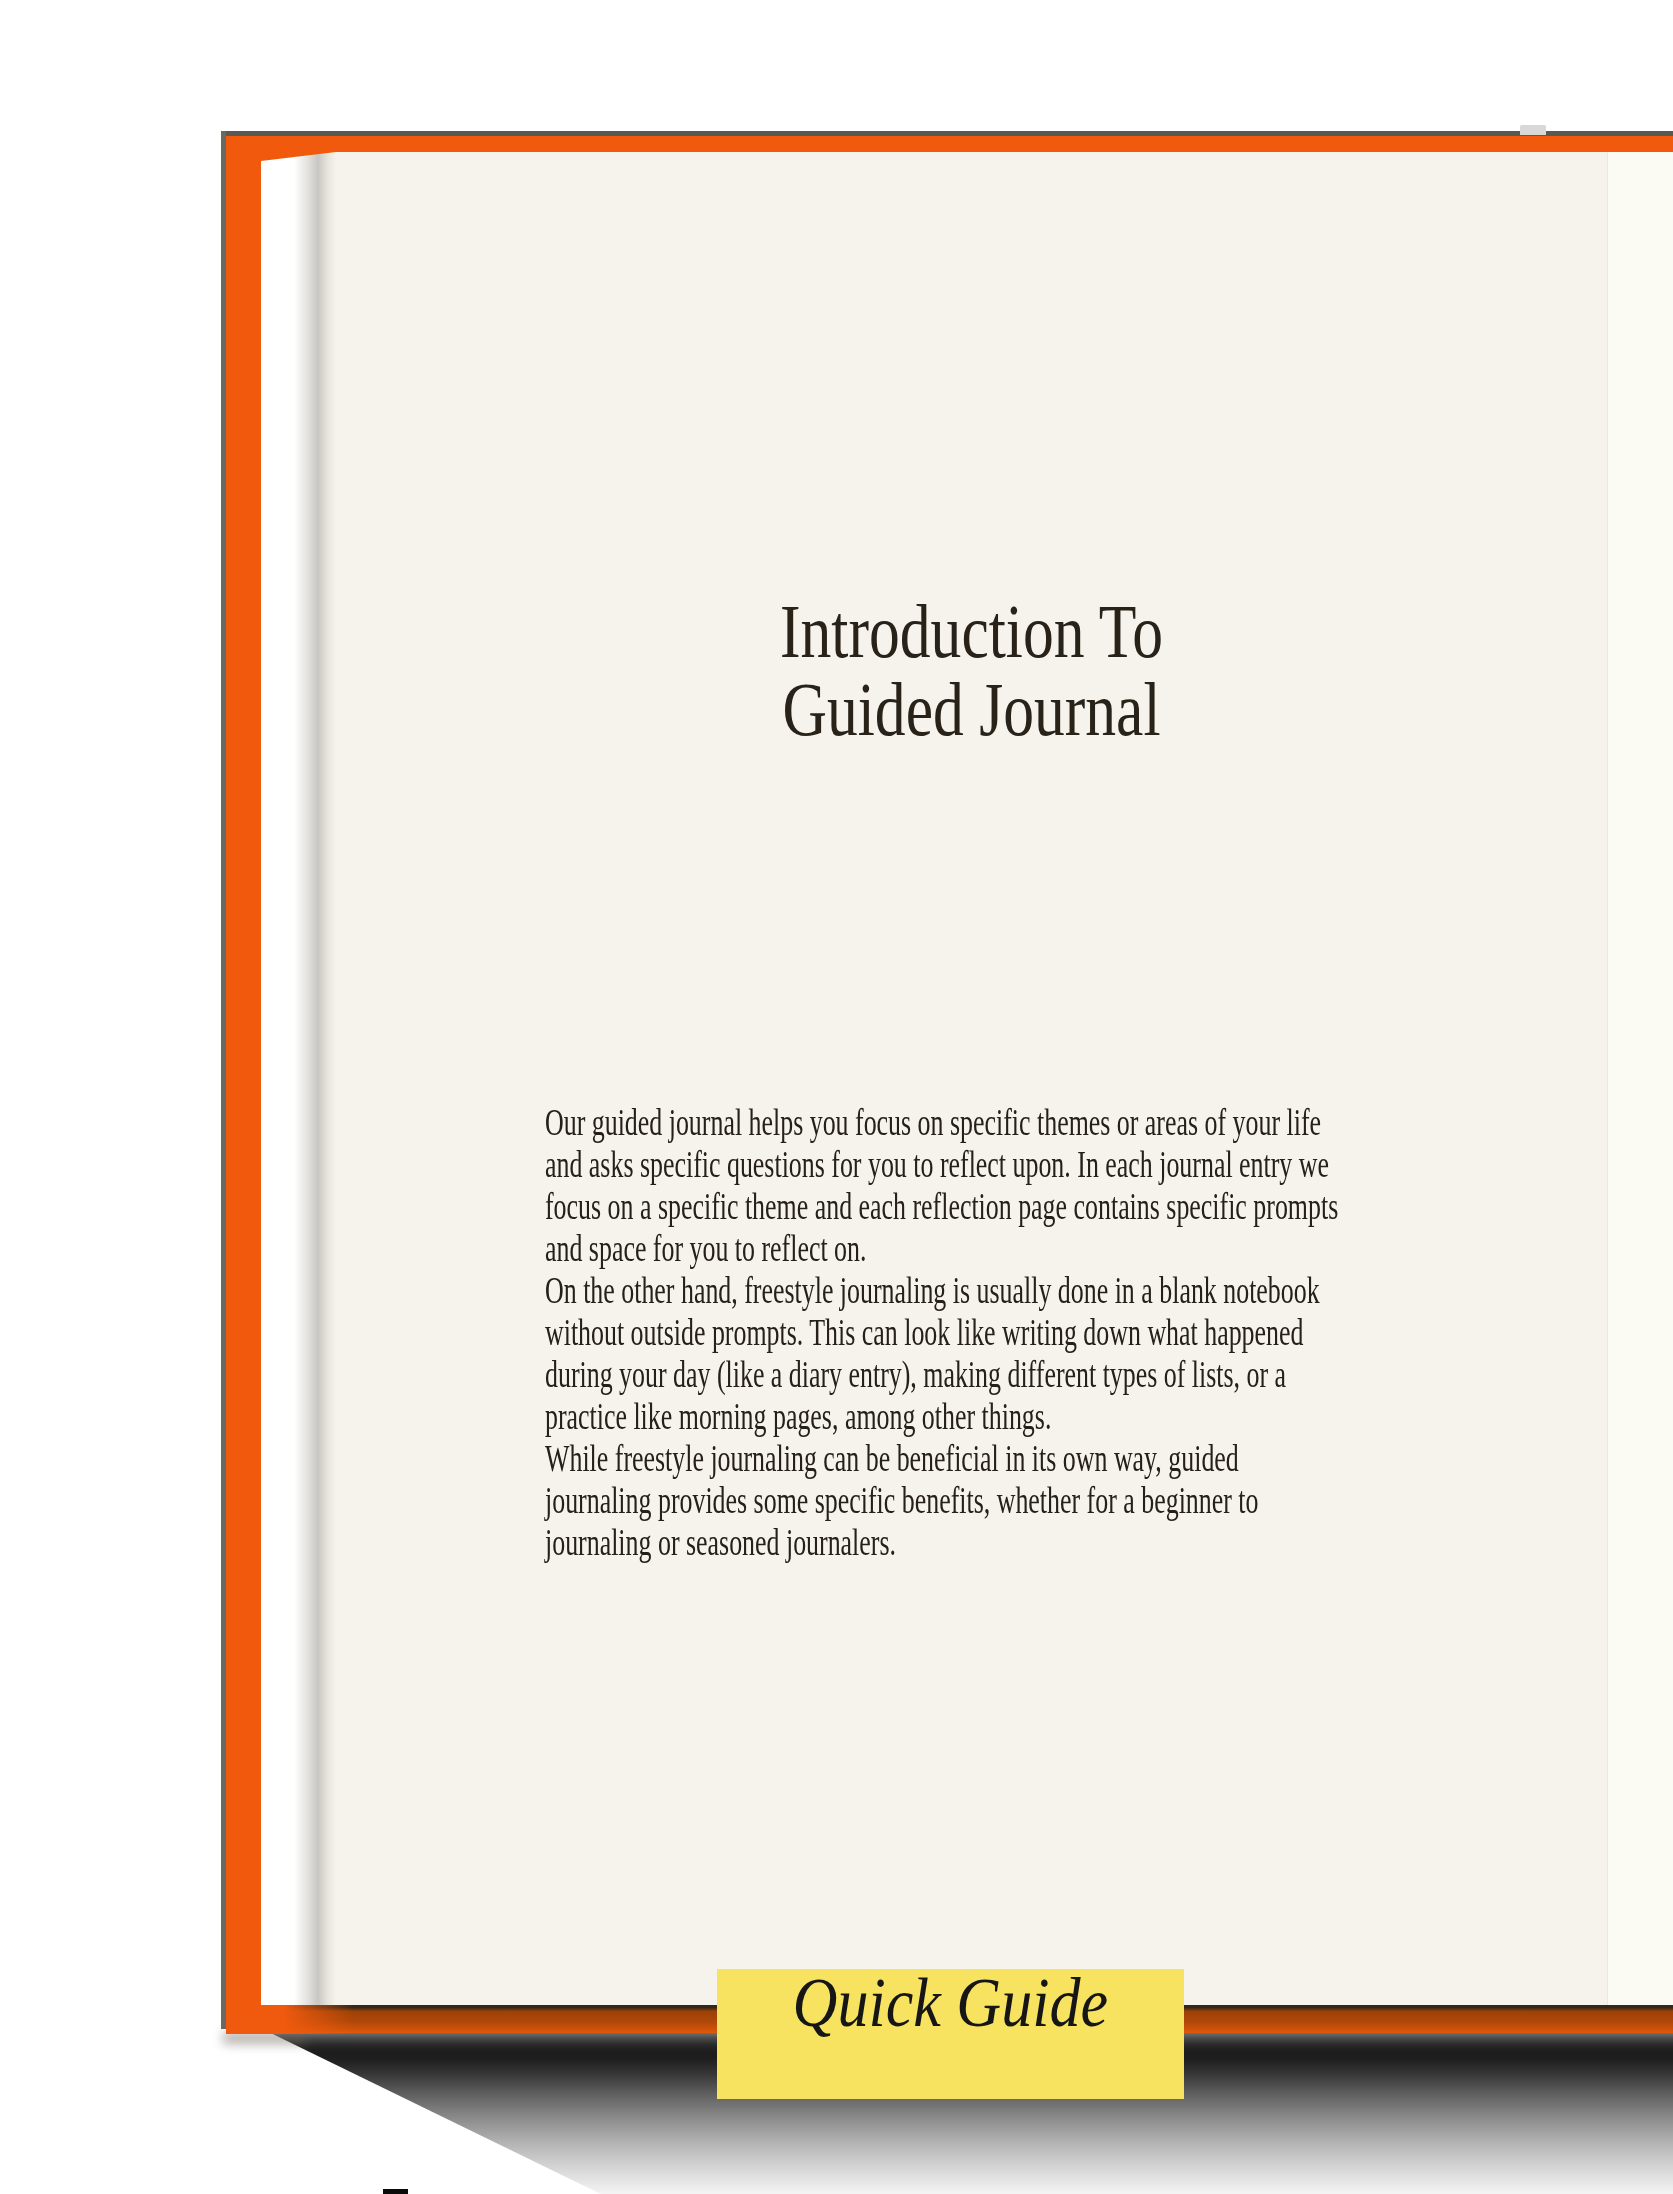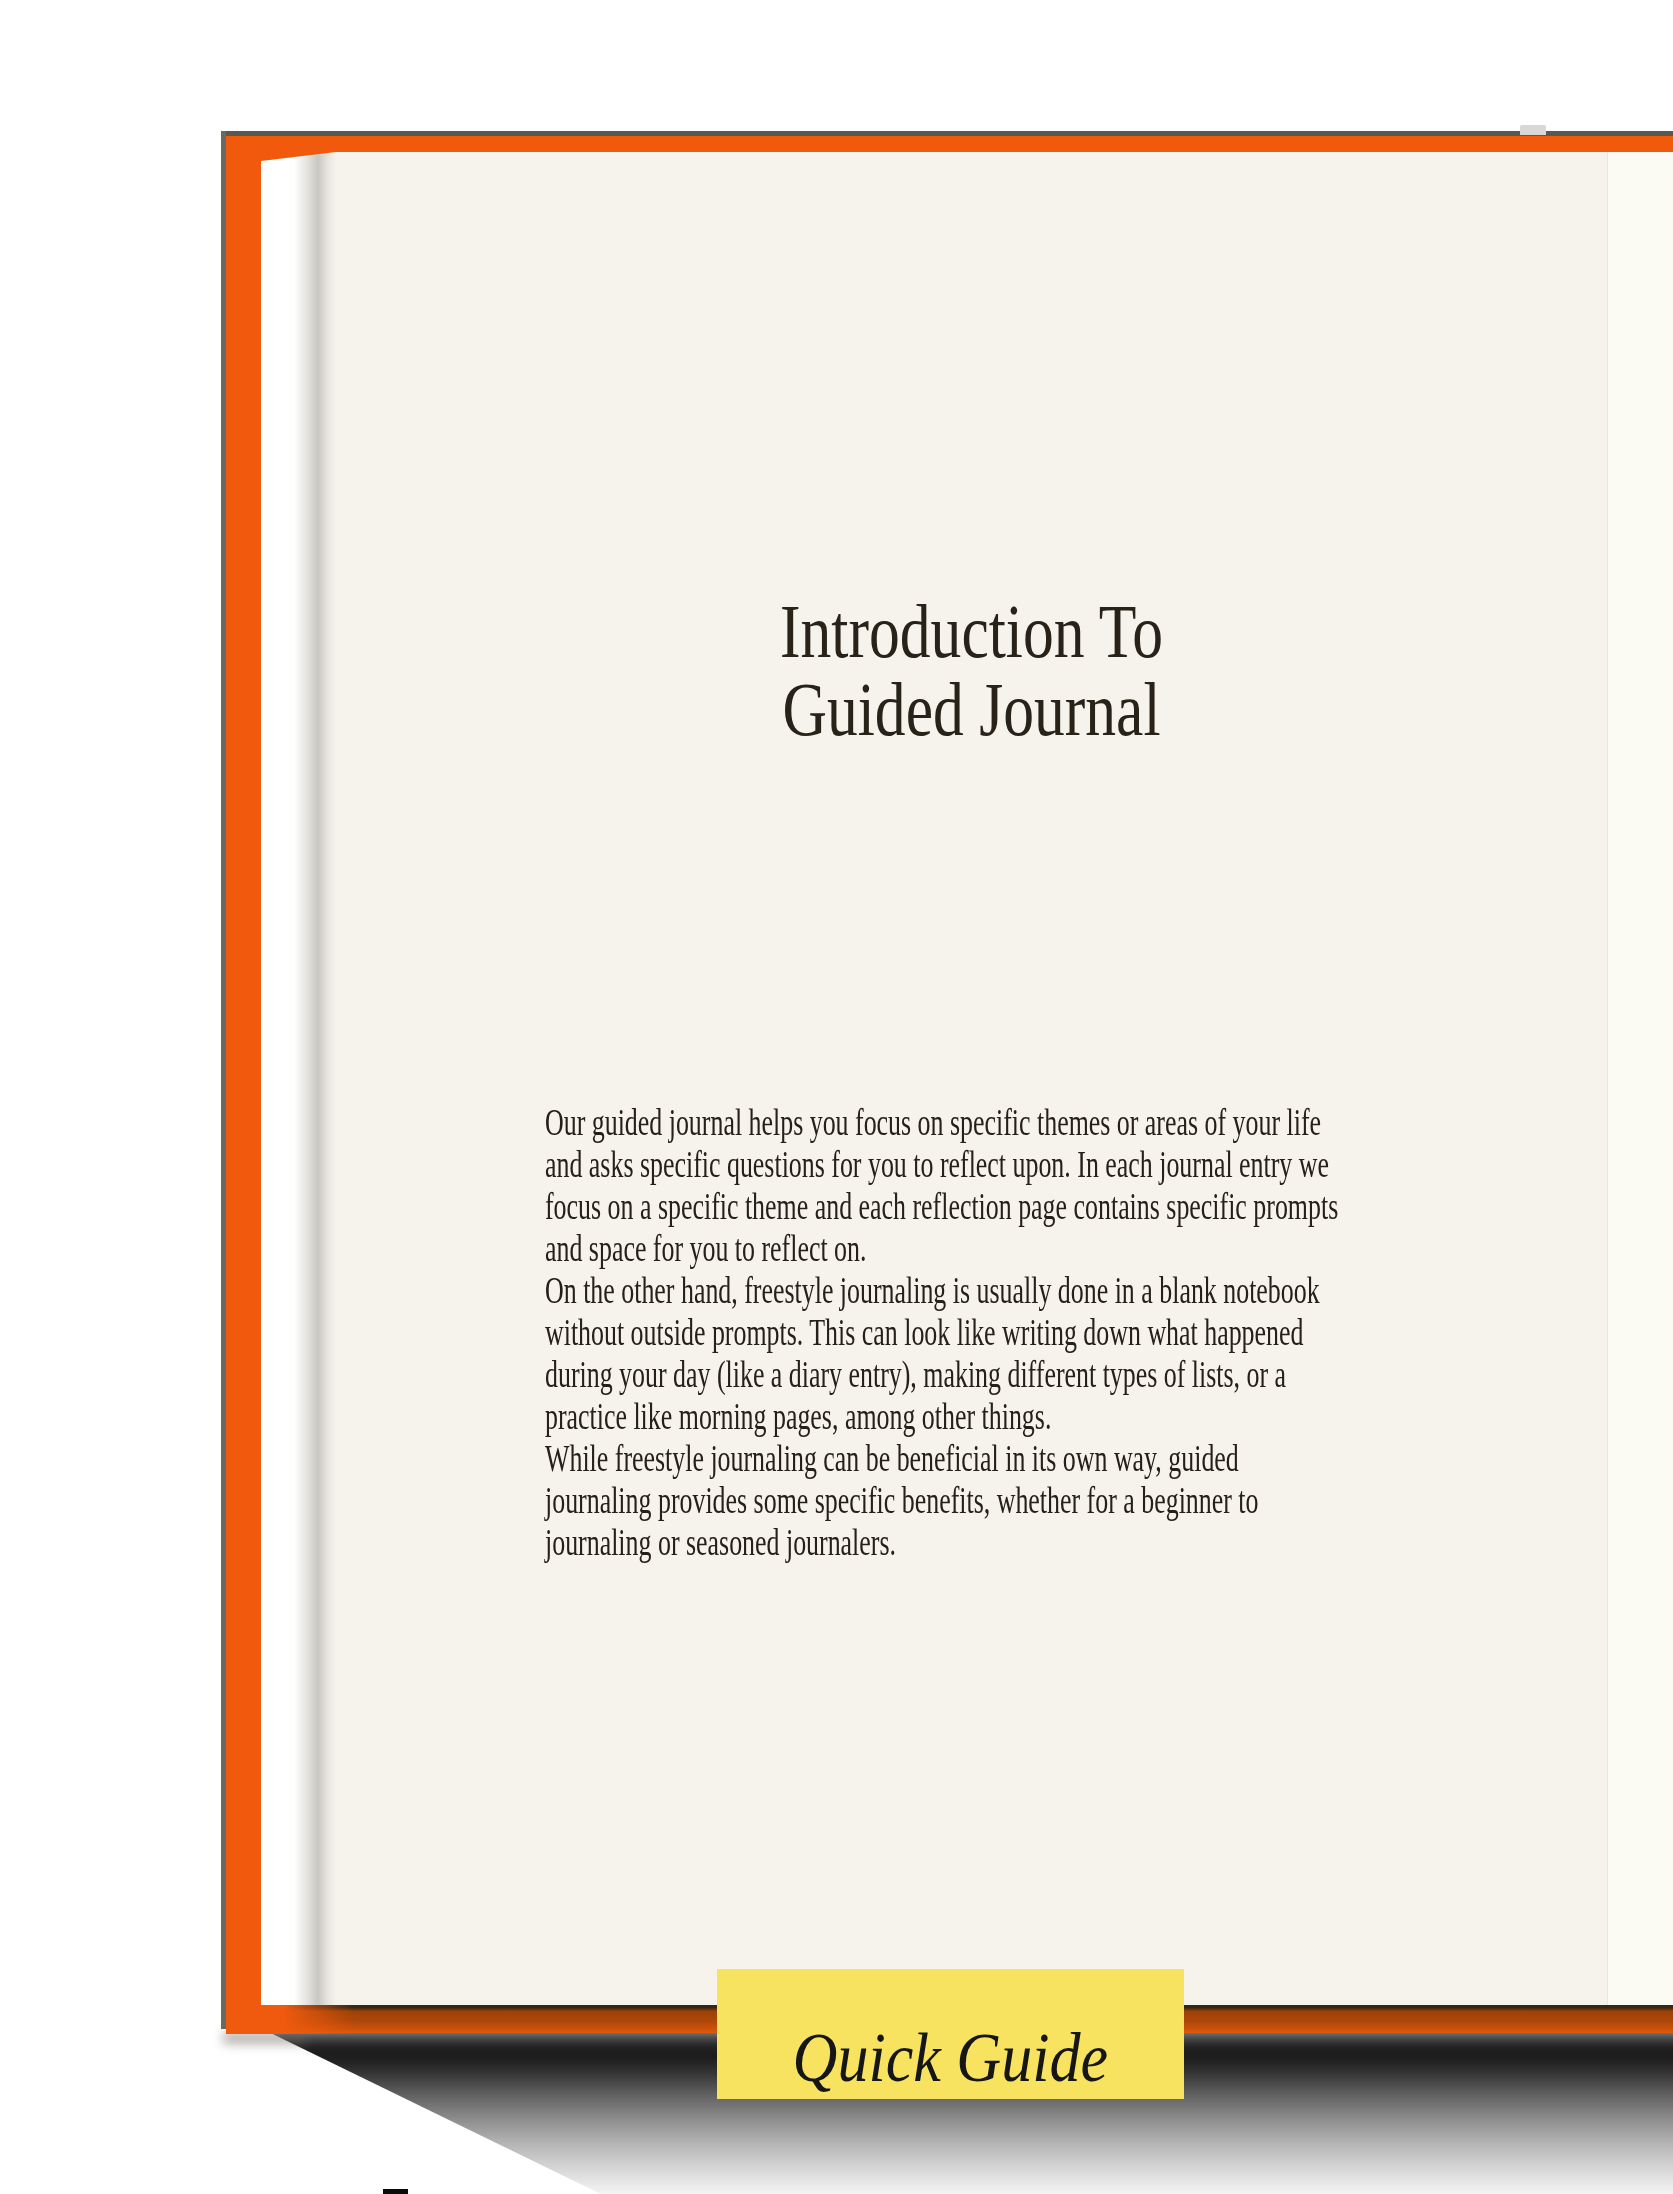--- a/index.html
+++ b/index.html
@@ -88,21 +88,21 @@
     color: #262019;
     white-space: pre-line;
     transform: scaleX(0.70); transform-origin: left top;
     z-index: 4;
   }
 
   
   .quick-guide {
     left: 717px; top: 1969px; width: 467px; height: 130px;
     background: #f7e360;
-    display: flex; align-items: flex-end; justify-content: center;
+    display: flex; align-items: flex-start; justify-content: center;
     z-index: 6;
   }
   .quick-guide-text {
     font-style: italic;
     font-size: 69px; line-height: 1;
     color: #161616;
     transform: scaleX(0.9); transform-origin: center;
     padding-bottom: 6px;
   }
 

